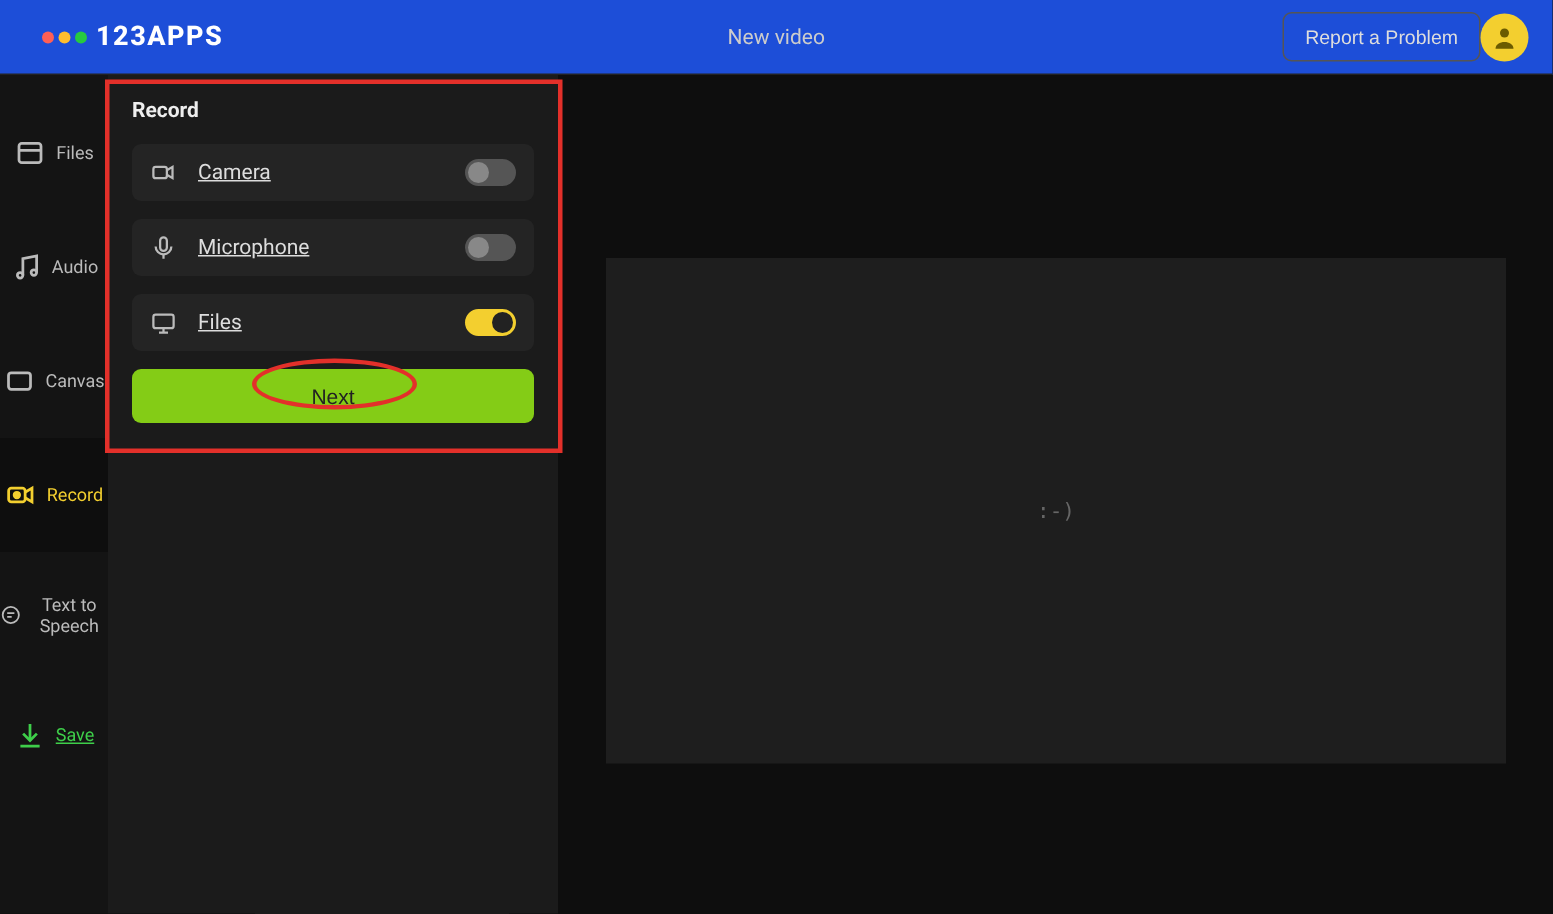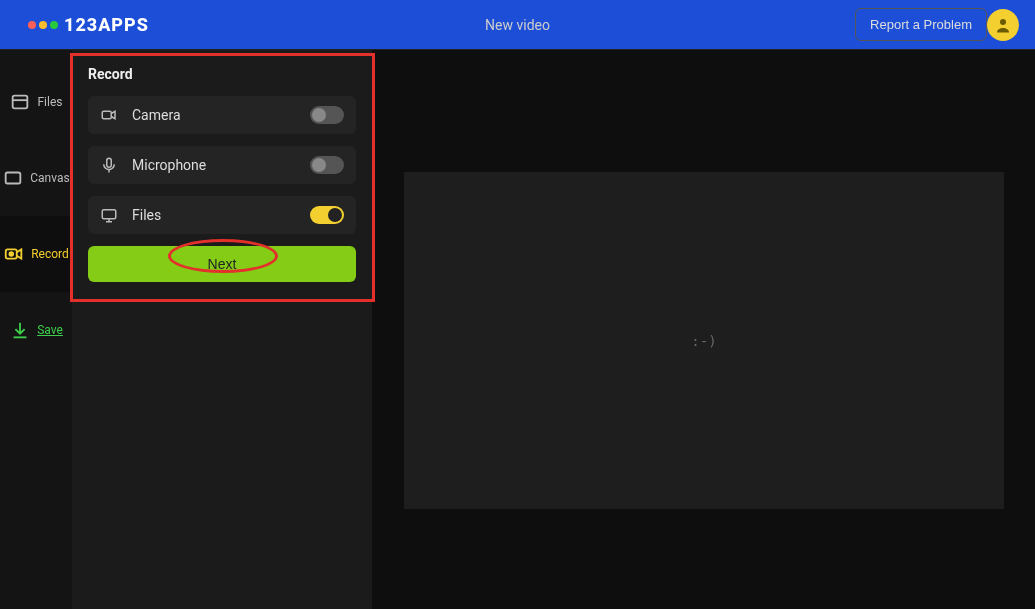--- a/index.html
+++ b/index.html
@@ -126,20 +126,21 @@
     margin-bottom: 14px;
   }
   .opt-row {
     display: flex;
     align-items: center;
     gap: 14px;
     background: #242424;
     border-radius: 6px;
     padding: 10px 12px;
     margin-bottom: 12px;
+    text-decoration: underline;
   }
   .opt-row .opt-icon {
     width: 18px; height: 18px;
     display:flex; align-items:center; justify-content:center;
   }
   .opt-row .opt-icon svg { width:18px; height:18px; stroke:#bbb; fill:none; }
   .opt-label { font-size: 14px; color:#ddd; flex:1; }
   .toggle {
     width: 34px;
     height: 18px;
@@ -243,31 +244,46 @@
 <div class="sidebar">
   <div class="side-item">
     <svg viewBox="0 0 24 24" fill="none" stroke="currentColor" stroke-width="2">
         <rect x="4" y="5" width="16" height="14" rx="2"></rect>
         <line x1="4" y1="10" x2="20" y2="10"></line>
       </svg>
     <span>Files</span>
   </div>
   <div class="side-item">
     <svg viewBox="0 0 24 24" fill="none" stroke="currentColor" stroke-width="2">
+        <path d="M9 18V6l10-2v12"></path>
+        <circle cx="7" cy="18" r="2"></circle>
+        <circle cx="17" cy="16" r="2"></circle>
+      </svg>
+    <span>Audio</span>
+  </div>
+  <div class="side-item">
+    <svg viewBox="0 0 24 24" fill="none" stroke="currentColor" stroke-width="2">
         <rect x="4" y="6" width="16" height="12" rx="2"></rect>
       </svg>
     <span>Canvas</span>
   </div>
   <div class="side-item active">
     <svg viewBox="0 0 24 24" fill="none" stroke="currentColor" stroke-width="2">
         <rect x="3" y="7" width="12" height="10" rx="2"></rect>
         <circle cx="9" cy="12" r="2" fill="currentColor"></circle>
         <path d="M15 10l5-3v10l-5-3"></path>
       </svg>
     <span>Record</span>
+  </div>
+  <div class="side-item two-line">
+    <svg viewBox="0 0 24 24" fill="none" stroke="currentColor" stroke-width="2">
+        <circle cx="12" cy="12" r="9"></circle>
+        <path d="M8 10h8M8 14h5"></path>
+      </svg>
+    <span style="text-align:center; line-height:1.2;">Text to Speech</span>
   </div>
   <div class="side-item save">
     <svg viewBox="0 0 24 24" fill="none" stroke="currentColor" stroke-width="2">
         <path d="M12 4v12"></path>
         <path d="M7 11l5 5 5-5"></path>
         <line x1="5" y1="20" x2="19" y2="20"></line>
       </svg>
     <span>Save</span>
   </div>
 </div>

